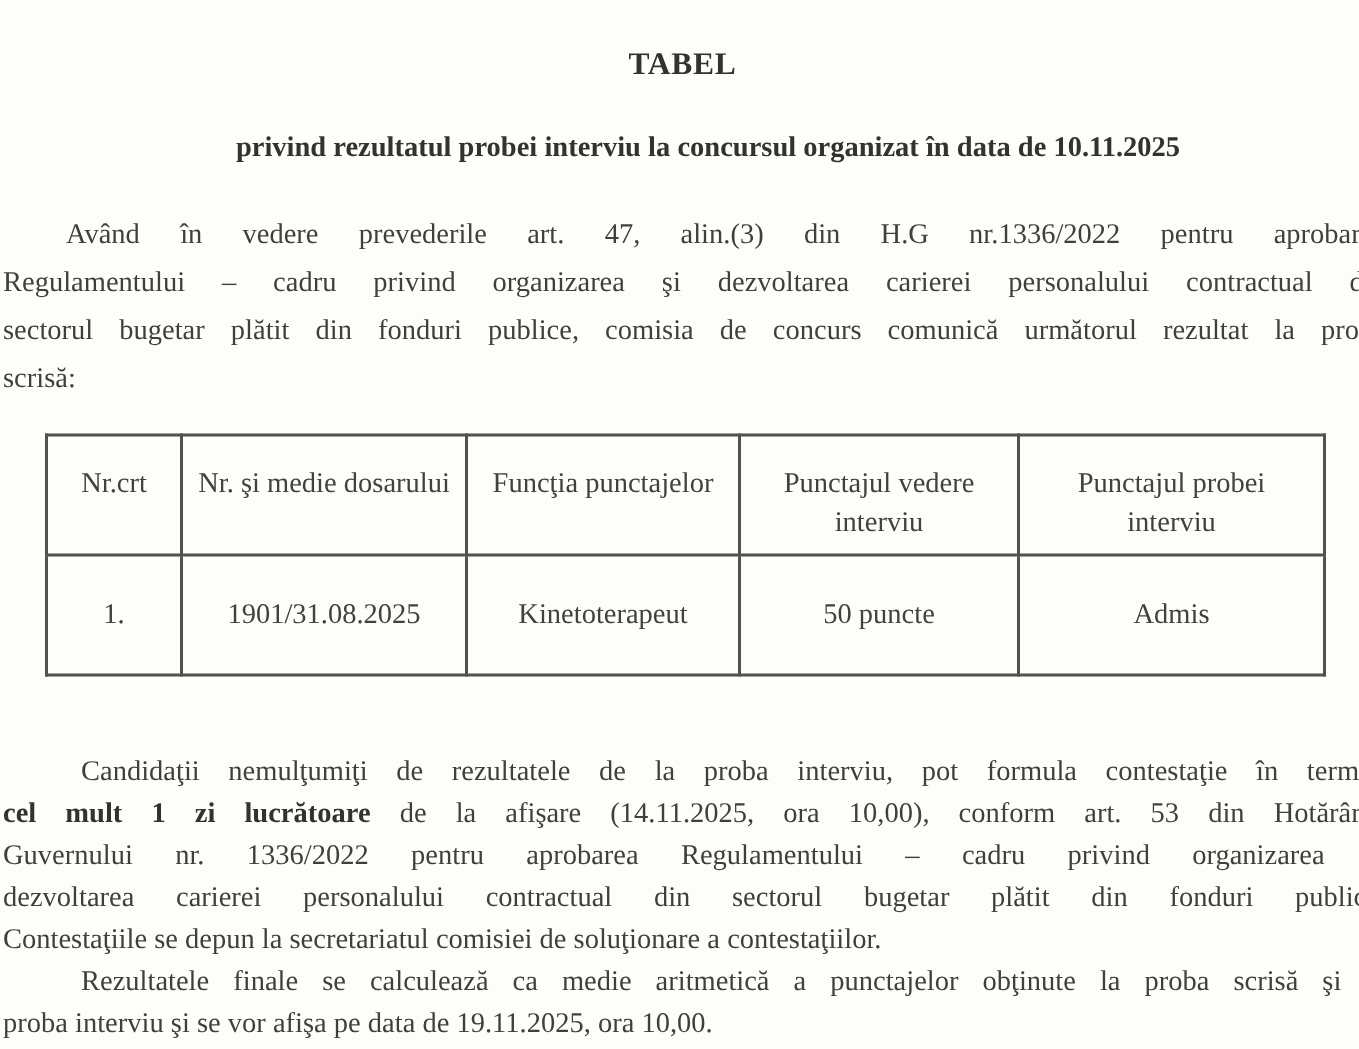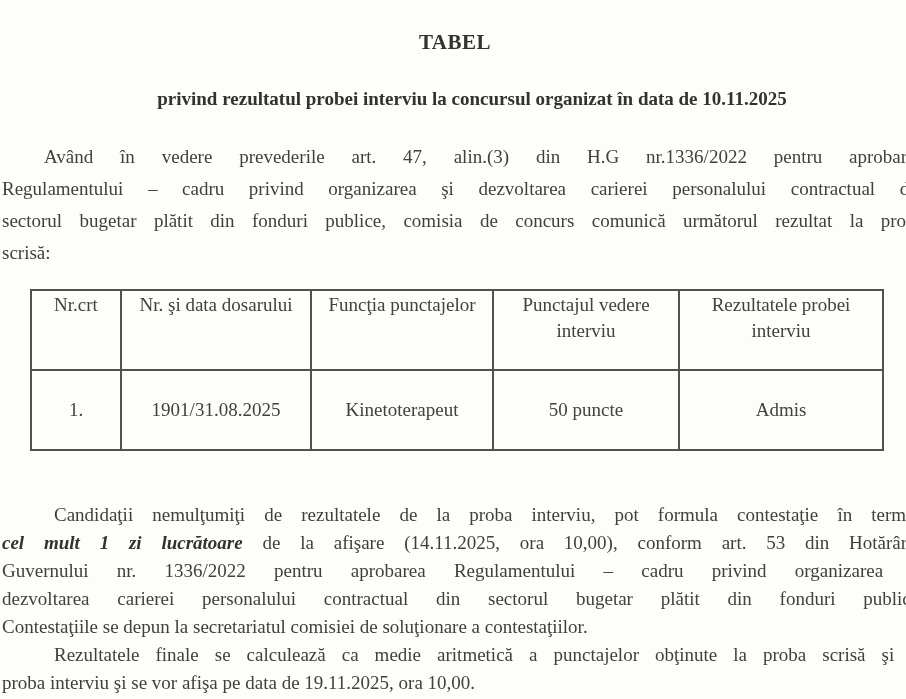--- a/index.html
+++ b/index.html
@@ -48,21 +48,21 @@
   }
   .intro .ln { line-height: 32px; height: 32px; }
   .lower .ln, .final .ln { line-height: 28px; height: 28px; }
   .j {
     white-space: normal;
     text-align: justify;
     text-align-last: justify;
   }
   .ind  { text-indent: 42px; }
   .ind2 { text-indent: 52px; }
-  .bseg { font-weight: bold; color: #343230; font-style: italic; }
+  .bseg { font-weight: bold; color: #343230; }
   .pageleft { padding-left: 2px; }
 
   table.results {
     border-collapse: collapse;
     table-layout: fixed;
     margin: 20px 0 0 28px;
     width: 852px;
   }
   table.results th, table.results td {
     box-sizing: border-box;
@@ -70,21 +70,21 @@
     font-weight: normal;
     text-align: center;
     font-size: 19px;
     color: #43413c;
     padding: 0 8px;
     overflow: hidden;
   }
   table.results thead th {
     height: 80px;
     vertical-align: top;
-    padding-top: 1px;
+    padding-top: 19px;
     line-height: 26px;
   }
   table.results tbody td {
     height: 80px;
     vertical-align: middle;
   }
   td.fn { font-size: 16px; margin-left: 10px; }
 </style>
 </head>
 <body>
@@ -106,24 +106,24 @@
     <colgroup>
       <col style="width:90px">
       <col style="width:190px">
       <col style="width:182px">
       <col style="width:186px">
       <col style="width:204px">
     </colgroup>
     <thead>
       <tr>
         <th>Nr.crt</th>
-        <th>Nr. şi data dosarului</th>
+        <th>Nr. şi medie dosarului</th>
         <th>Funcţia punctajelor</th>
         <th>Punctajul vedere interviu</th>
-        <th>Rezultatele probei interviu</th>
+        <th>Punctajul probei interviu</th>
       </tr>
     </thead>
     <tbody>
       <tr>
         <td>1.</td>
         <td>1901/31.08.2025</td>
         <td class="fn">Kinetoterapeut</td>
         <td>50 puncte</td>
         <td>Admis</td>
       </tr>

